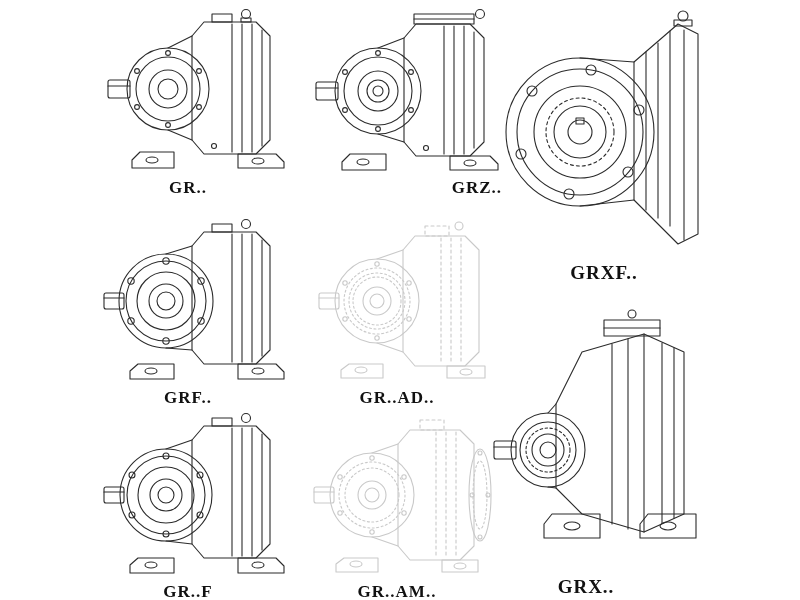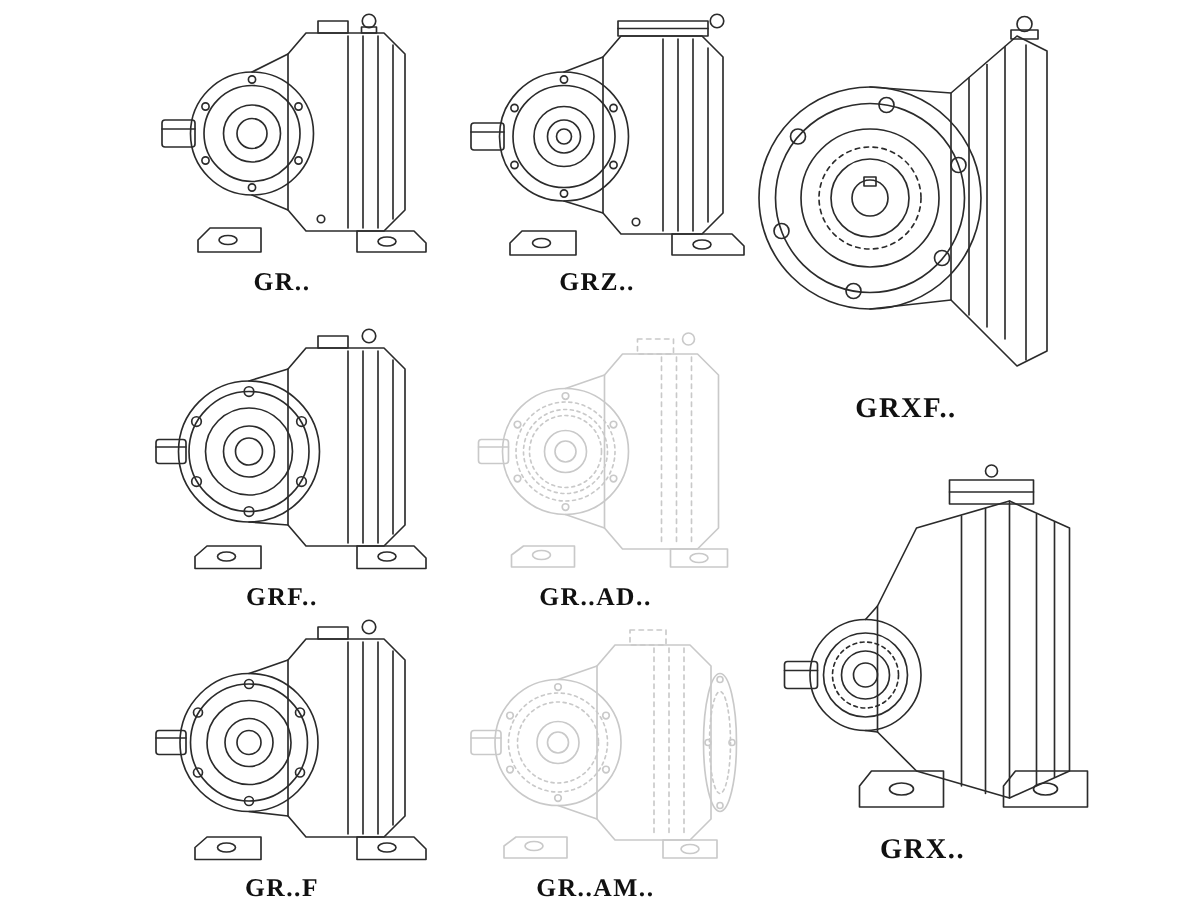--- a/index.html
+++ b/index.html
@@ -20,27 +20,27 @@
     align-items:center;
   }
   figcaption{
     font-weight:700;font-size:17px;letter-spacing:1px;color:var(--label);
     margin-top:2px;text-align:center;white-space:nowrap;
   }
   .fig-large figcaption{font-size:19px;margin-top:10px;}
   svg{fill:none;stroke:var(--line);display:block;}
   svg.ghost{stroke:var(--ghost);}
   #fig-gr   {left:86px;  top:6px;   width:204px;}
-  #fig-grz  {left:294px; top:6px;   width:208px;}
+  #fig-grz  {left:294px; top:6px;   width:208px;align-items:flex-end;}
   #fig-grxf {left:486px; top:4px;   width:236px;}
   #fig-grf  {left:86px;  top:216px; width:204px;}
   #fig-grad {left:292px; top:216px; width:210px;}
   #fig-grf2 {left:86px;  top:410px; width:204px;}
   #fig-gram {left:292px; top:410px; width:210px;}
-  #fig-grx  {left:495px; top:302px; width:240px;}
+  #fig-grx  {left:466px; top:302px; width:240px;gap:20px;}
 </style>
 </head>
 <body>
 
 <div class="page">
 
   <figure id="fig-gr">
     <svg width="200" height="170" viewBox="0 0 200 170">
       <g stroke-width="1.1" stroke-linejoin="round" stroke-linecap="round">
         <polygon points="116,16 168,16 182,30 182,134 168,148 116,148 104,134 104,30"></polygon>

